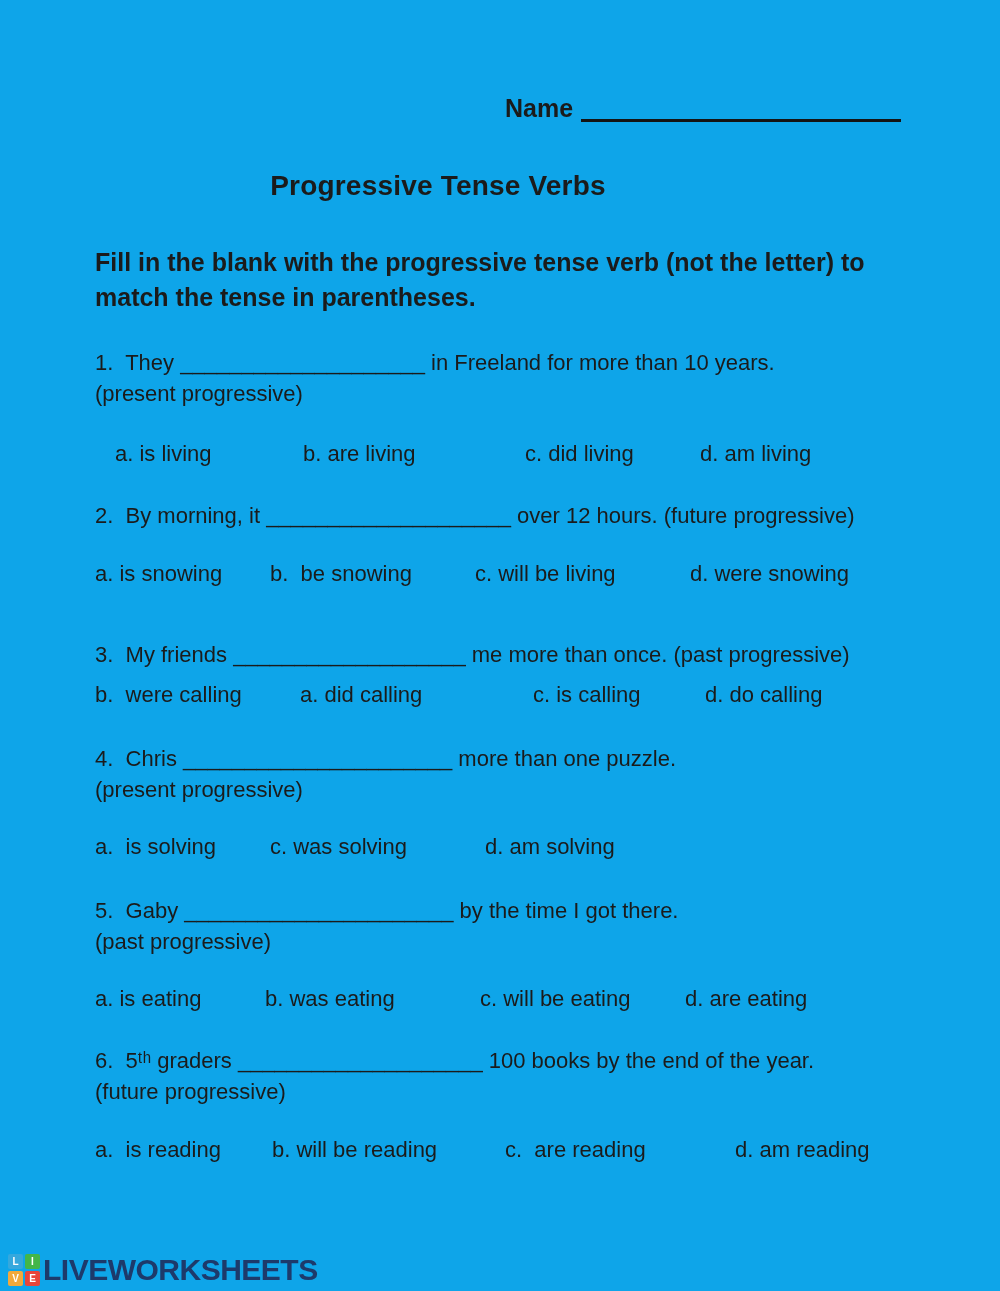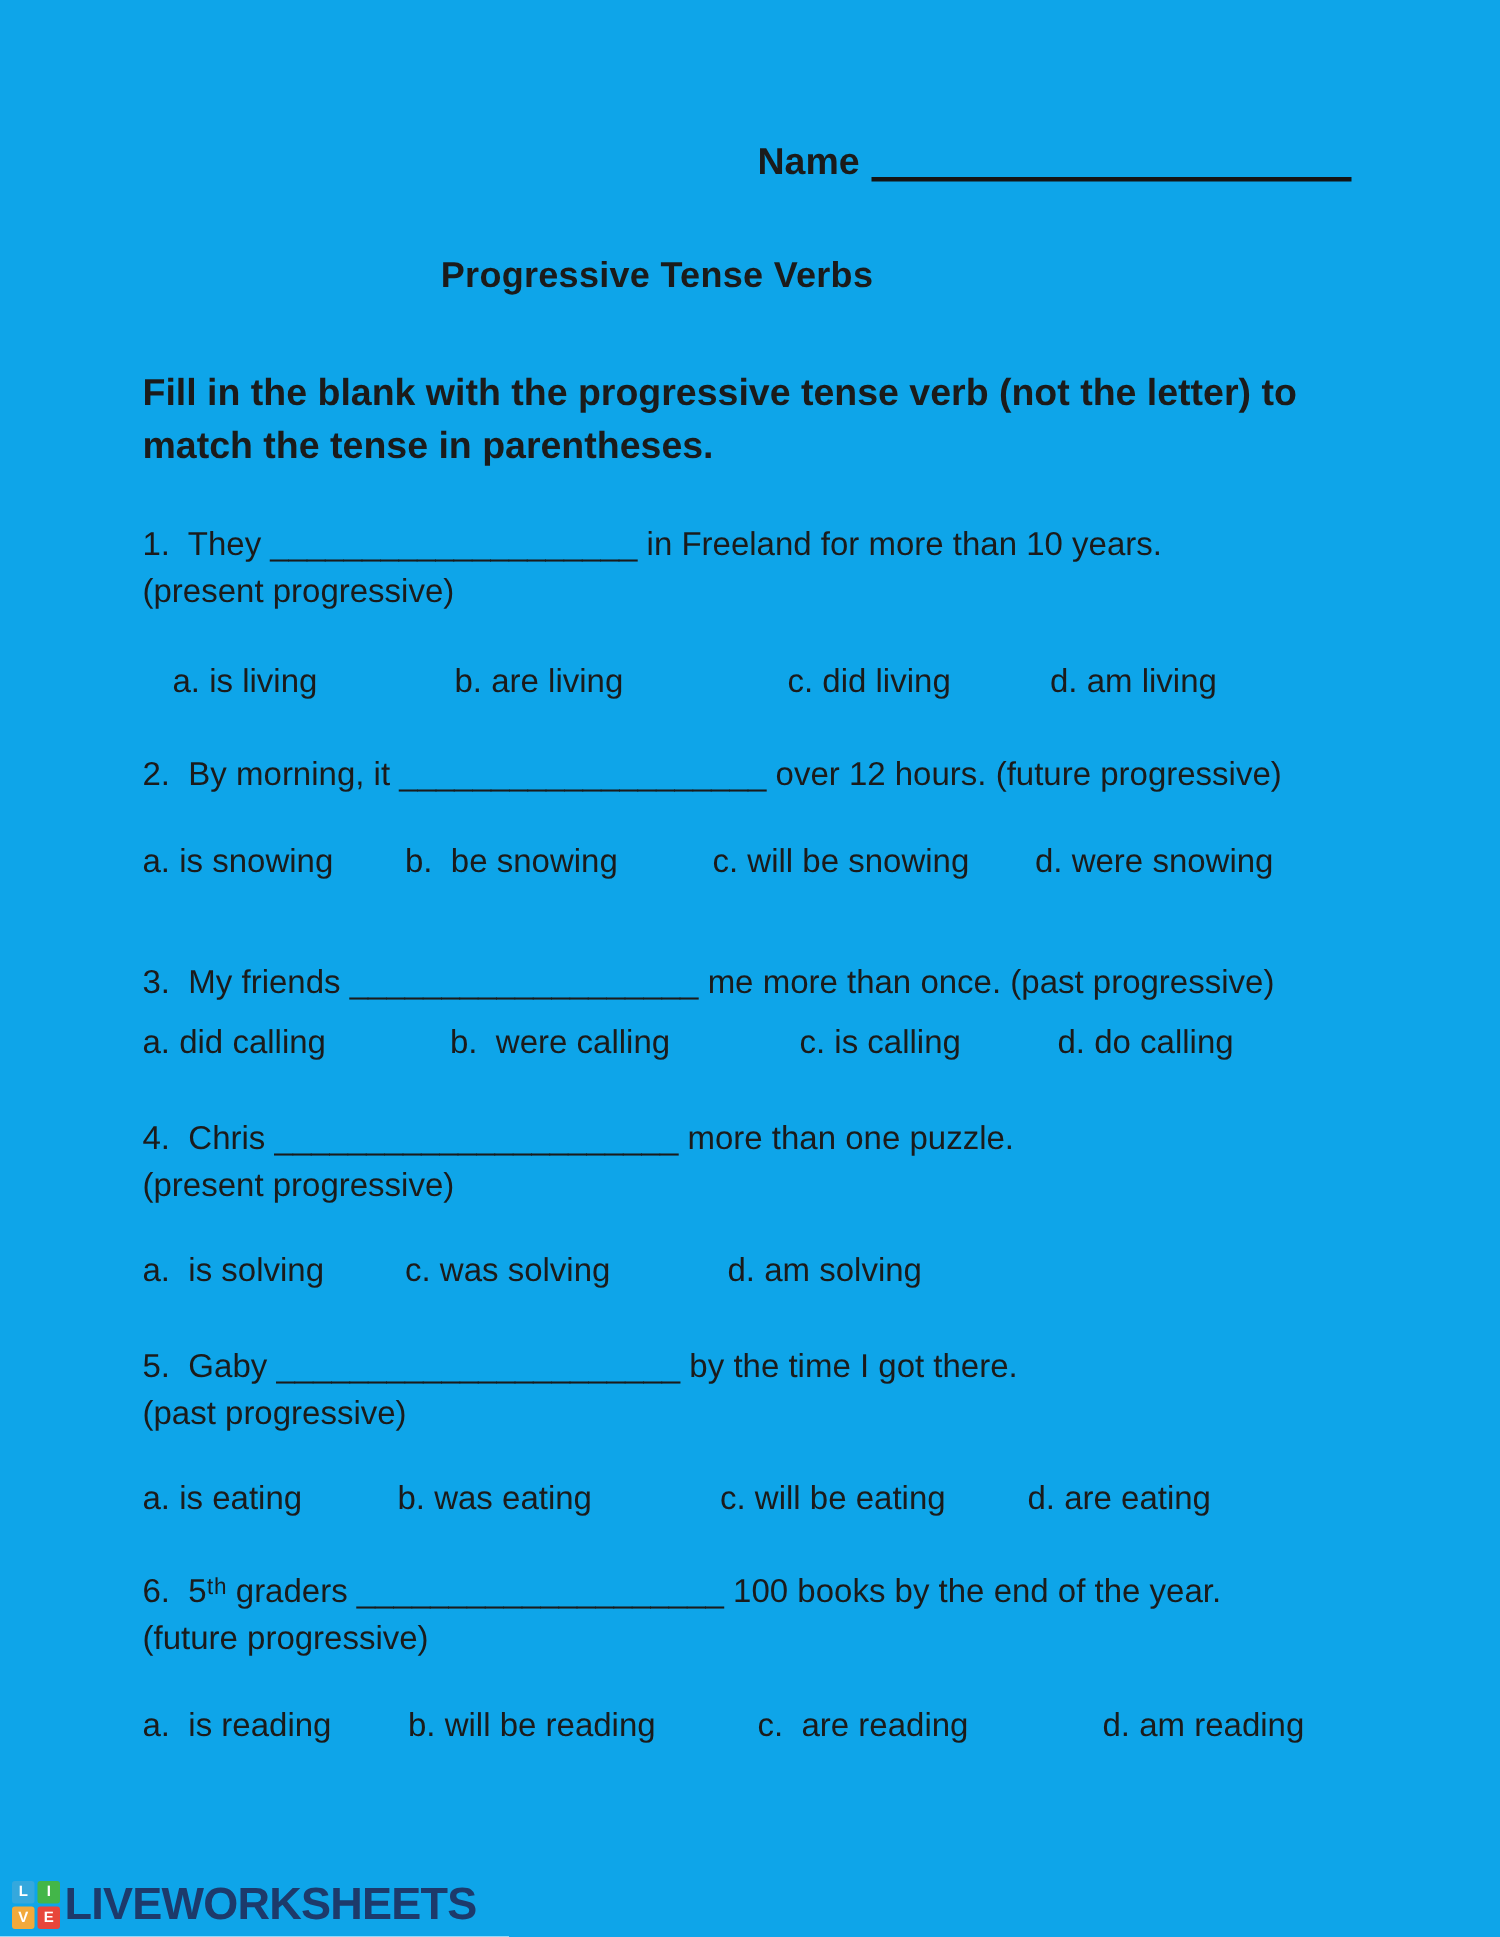--- a/index.html
+++ b/index.html
@@ -13,21 +13,21 @@
 
   
   .name-row { position:absolute; top:94px; left:505px; font-size:25px; font-weight:bold; white-space:pre; }
   .name-blank {
     display:inline-block; width:320px; height:0;
     border-bottom:3px solid #141414; vertical-align:-5px; margin-left:8px;
   }
 
   
   .title { position:absolute; top:170px; left:0; width:876px; text-align:center;
-           font-size:24px; font-weight:bold; letter-spacing:0.2px; }
+           font-size:28px; font-weight:bold; letter-spacing:0.2px; }
 
   
   .instructions { position:absolute; top:245px; left:95px; width:830px;
                   font-size:25px; font-weight:bold; line-height:35px; white-space:pre-wrap; }
 
   
   .q { position:absolute; left:95px; width:865px; font-size:22px; line-height:31px; white-space:pre-wrap; }
   .q-1 { top:347px; } .q-2 { top:500px; } .q-3 { top:639px; }
   .q-4 { top:743px; } .q-5 { top:895px; } .q-6 { top:1045px; }
   .blank { white-space:pre; }
@@ -61,24 +61,24 @@
 
   <div class="title">Progressive Tense Verbs</div>
 
   <div class="instructions">Fill in the blank with the progressive tense verb (not the letter) to
 match the tense in parentheses.</div>
 
   <div class="q q-1"><span>1.  They </span><span class="blank">____________________</span><span> in Freeland for more than 10 years.</span><div class="q-hint">(present progressive)</div></div>
   <div class="opts opts-1"><span class="opt">a. is living</span><span class="opt">b. are living</span><span class="opt">c. did living</span><span class="opt">d. am living</span></div>
 
   <div class="q q-2"><span>2.  By morning, it </span><span class="blank">____________________</span><span> over 12 hours. (future progressive)</span><div class="q-hint"></div></div>
-  <div class="opts opts-2"><span class="opt">a. is snowing</span><span class="opt">b.  be snowing</span><span class="opt">c. will be snowing</span><span class="opt">d. were snowing</span></div>
+  <div class="opts opts-2"><span class="opt">a. is snowing</span><span class="opt">b.  be snowing</span><span class="opt">c. will be living</span><span class="opt">d. were snowing</span></div>
 
   <div class="q q-3"><span>3.  My friends </span><span class="blank">___________________</span><span> me more than once. (past progressive)</span><div class="q-hint"></div></div>
-  <div class="opts opts-3"><span class="opt">a. did calling</span><span class="opt">b.  were calling</span><span class="opt">c. is calling</span><span class="opt">d. do calling</span></div>
+  <div class="opts opts-3"><span class="opt">b.  were calling</span><span class="opt">a. did calling</span><span class="opt">c. is calling</span><span class="opt">d. do calling</span></div>
 
   <div class="q q-4"><span>4.  Chris </span><span class="blank">______________________</span><span> more than one puzzle.</span><div class="q-hint">(present progressive)</div></div>
   <div class="opts opts-4"><span class="opt">a.  is solving</span><span class="opt">c. was solving</span><span class="opt">d. am solving</span></div>
 
   <div class="q q-5"><span>5.  Gaby </span><span class="blank">______________________</span><span> by the time I got there.</span><div class="q-hint">(past progressive)</div></div>
   <div class="opts opts-5"><span class="opt">a. is eating</span><span class="opt">b. was eating</span><span class="opt">c. will be eating</span><span class="opt">d. are eating</span></div>
 
   <div class="q q-6"><span>6.  5ᵗʰ graders </span><span class="blank">____________________</span><span> 100 books by the end of the year.</span><div class="q-hint">(future progressive)</div></div>
   <div class="opts opts-6"><span class="opt">a.  is reading</span><span class="opt">b. will be reading</span><span class="opt">c.  are reading</span><span class="opt">d. am reading</span></div>
 

